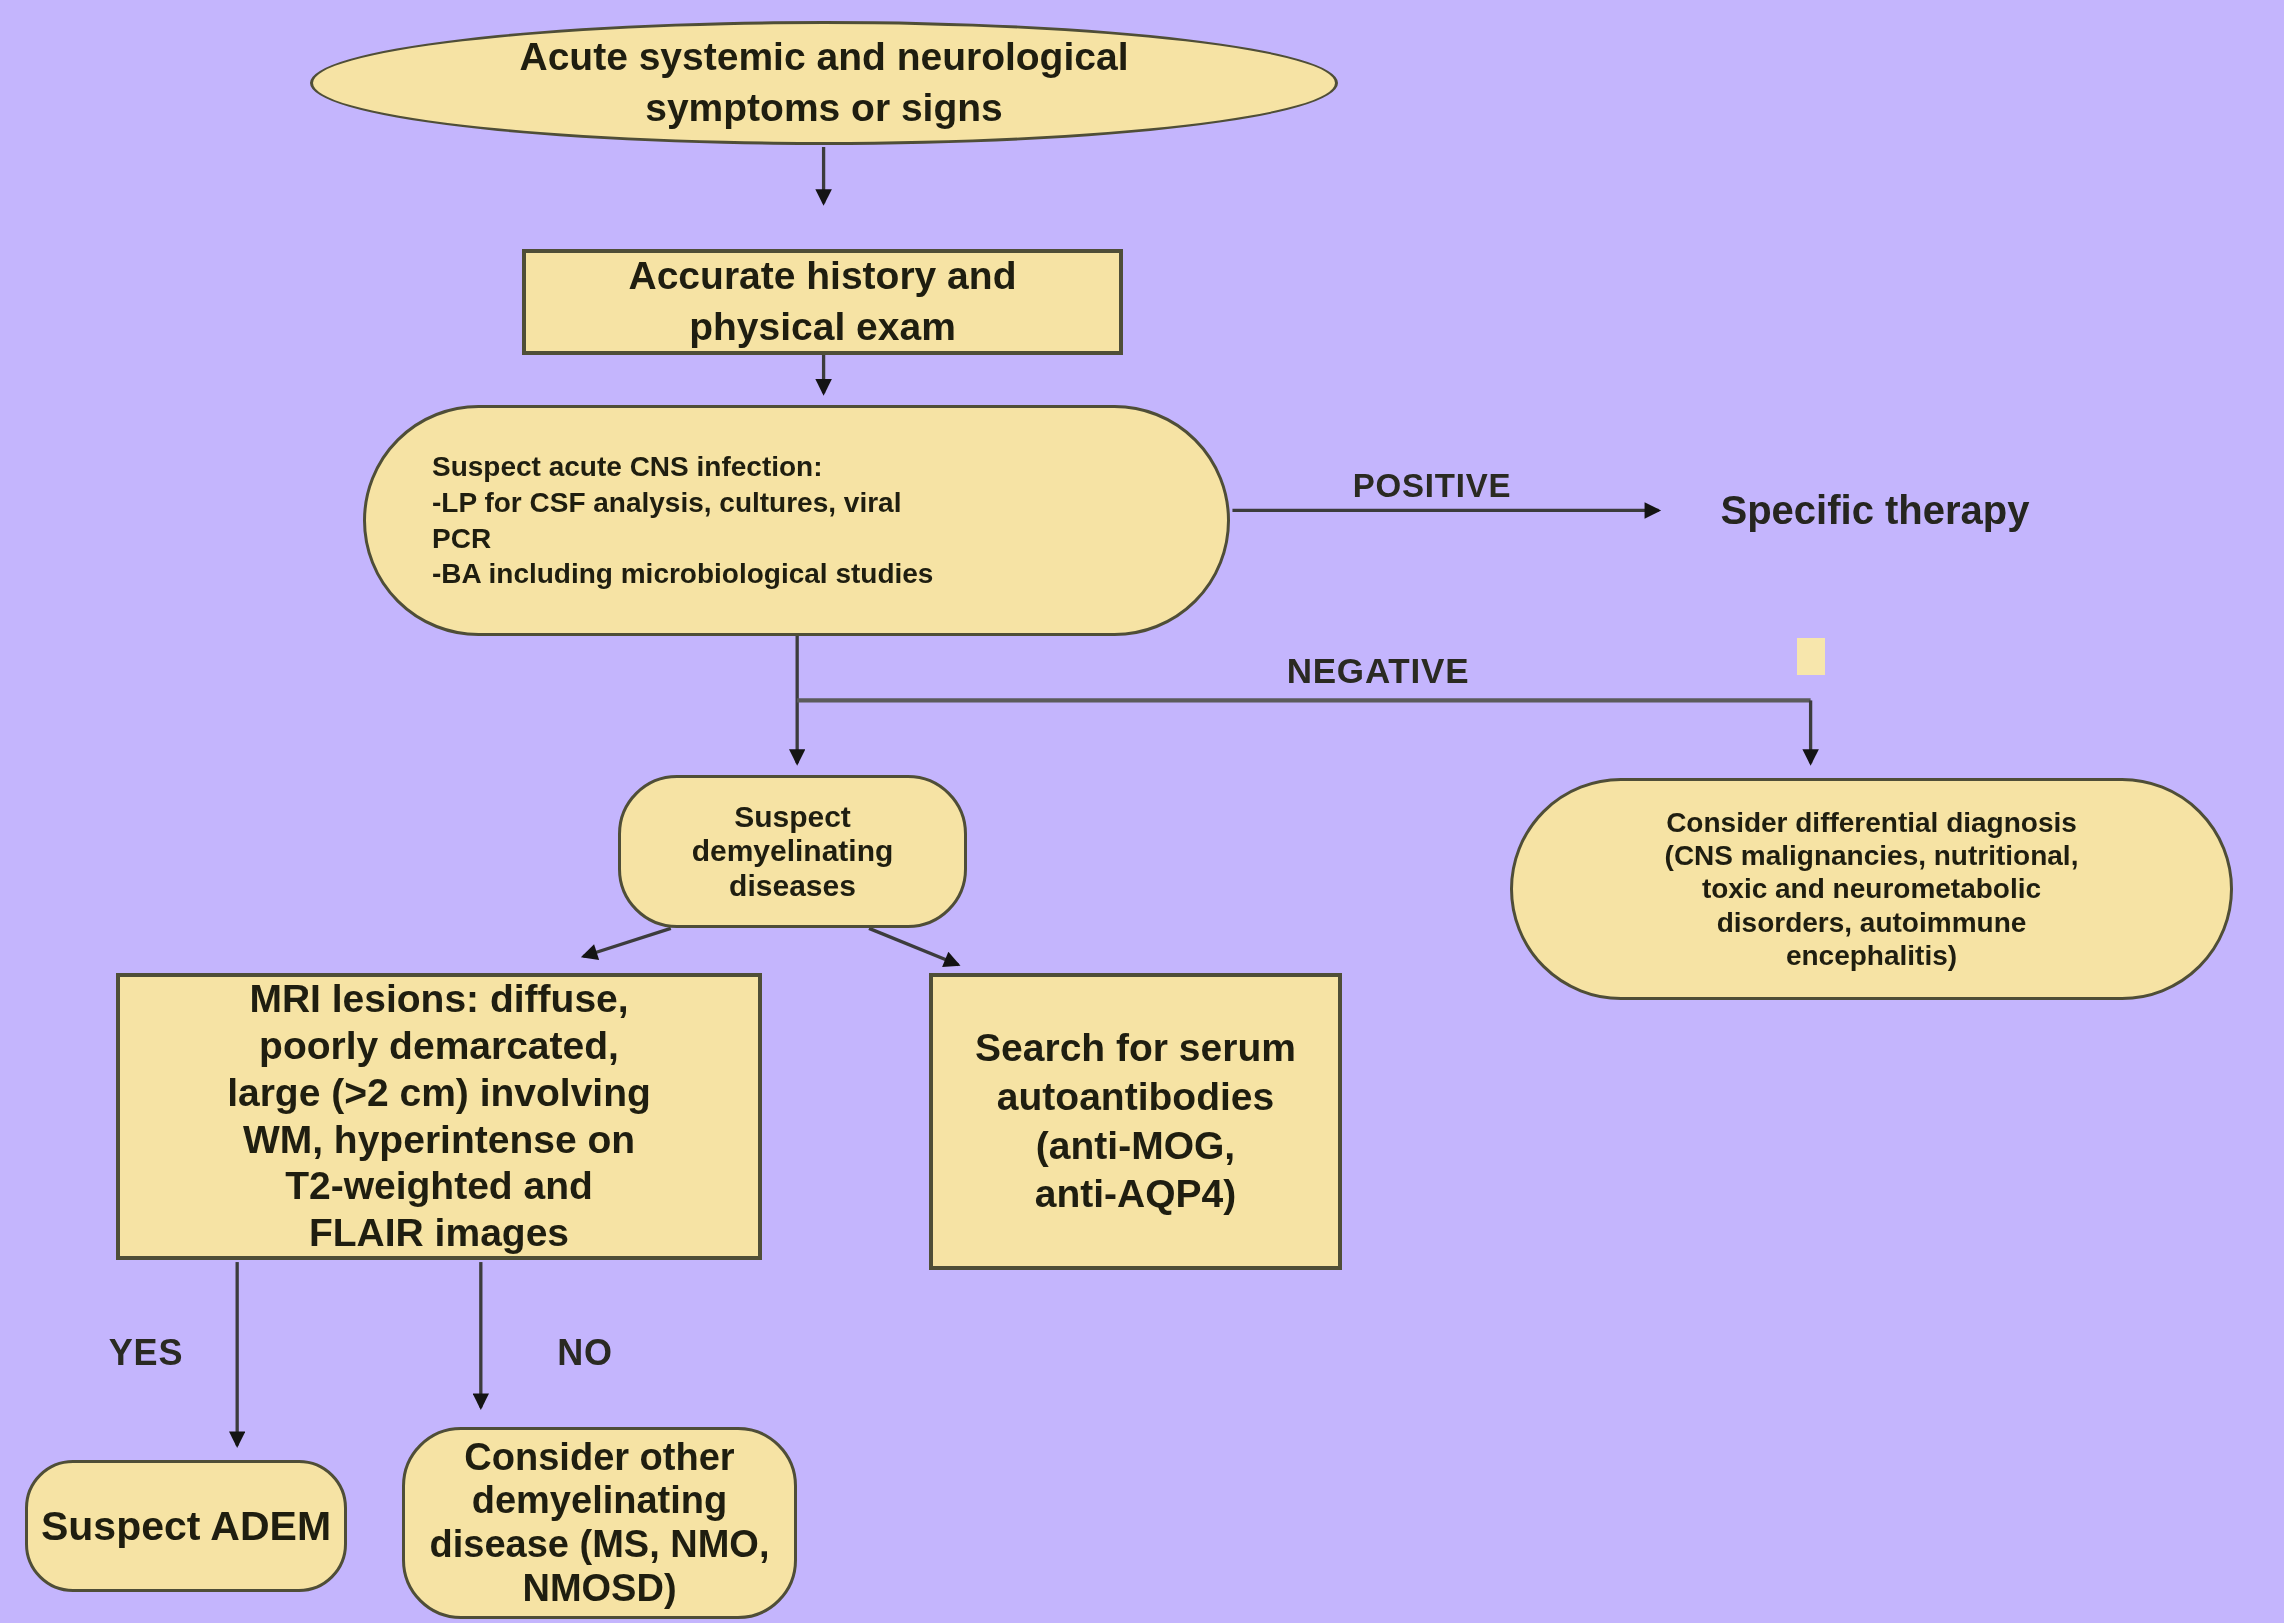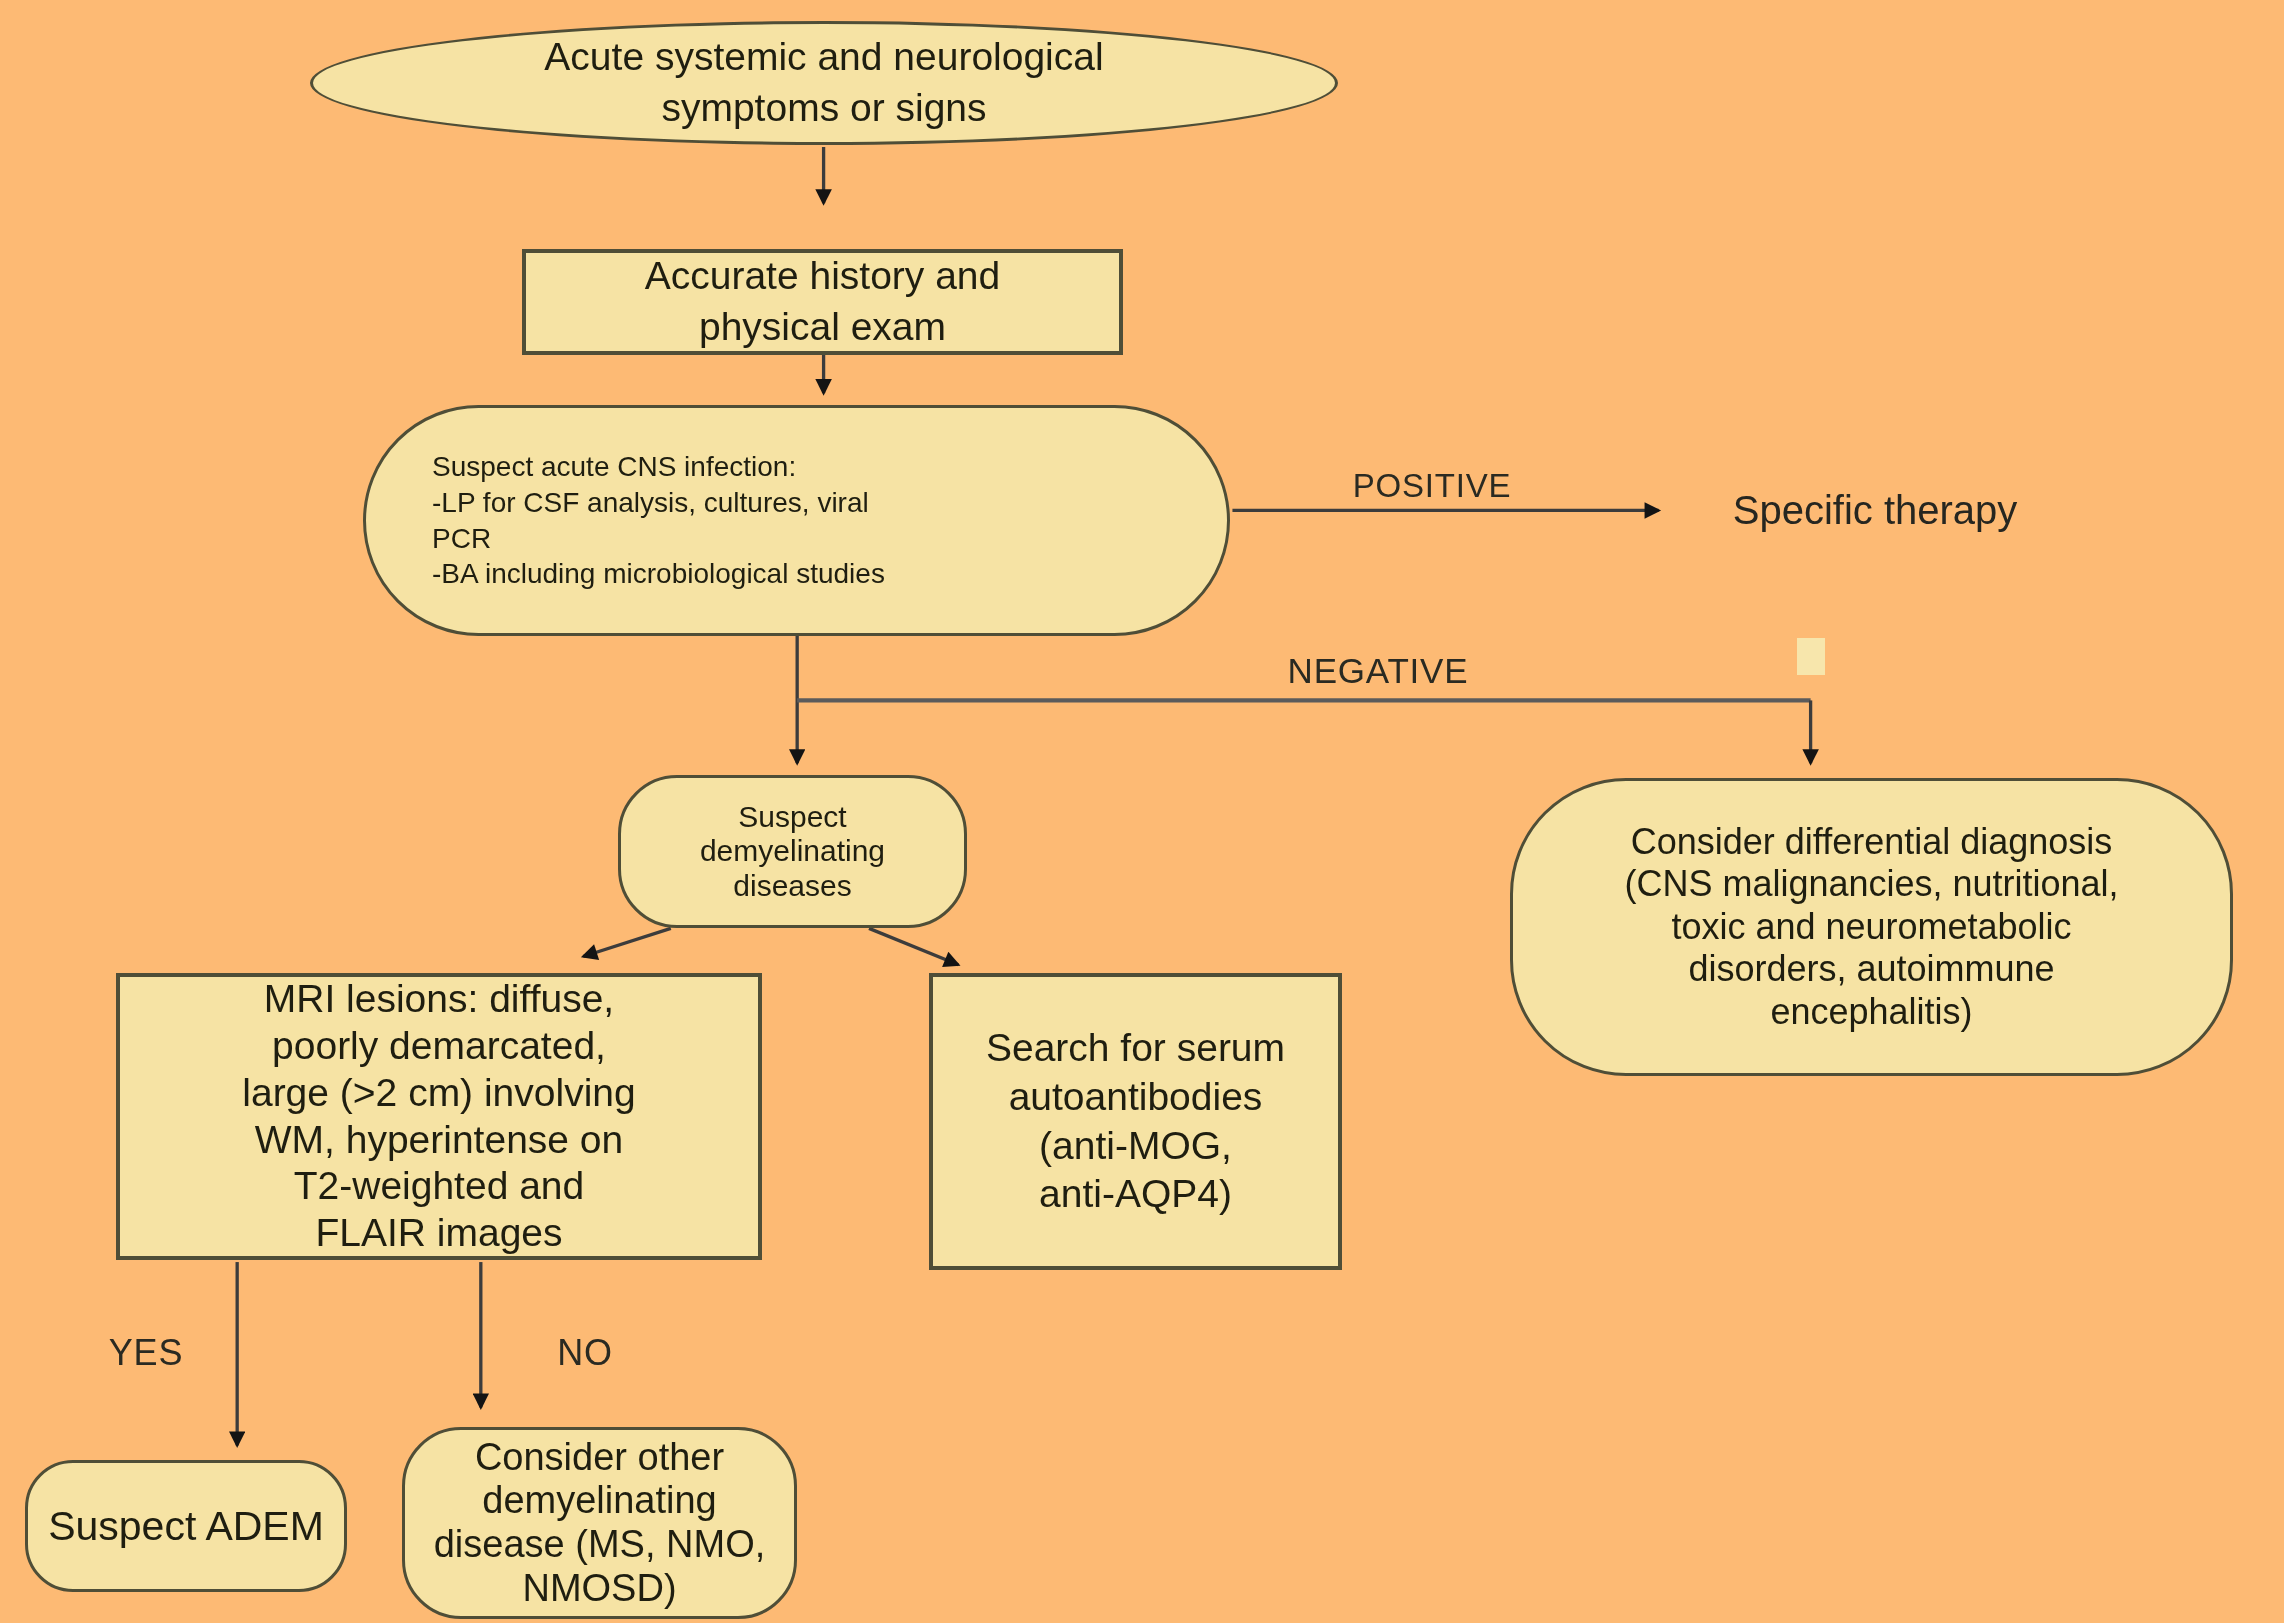--- a/index.html
+++ b/index.html
@@ -6,23 +6,23 @@
     --node-fill:#f6e3a4;
     --node-border:#4f4e37;
     --text:#1f1e10;
     --line:#3c3c3c;
   }
   html,body{margin:0;padding:0;background:#ffffff;}
   .canvas{
     position:relative;
     width:2284px;
     height:1623px;
-    background:#fdba74;
+    background:#c4b5fd;
     font-family:"Liberation Sans", sans-serif;
-    font-weight:400;
+    font-weight:700;
     color:var(--text);
     overflow:hidden;
   }
   .connectors{
     position:absolute;
     left:0;top:0;
     z-index:1;
   }
   .node{
     position:absolute;
@@ -54,21 +54,21 @@
     color:#2a2a22;
     text-align:right;
   }
 
   
   #n-start{left:310px;top:20.7px;width:1028px;height:124px;border-radius:50%;font-size:39px;line-height:1.3;}
   #n-history{left:522px;top:213px;width:601px;height:106px;font-size:39px;line-height:1.3;margin-top:36px;}
   #n-cns{left:363px;top:405px;width:867px;height:231px;border-radius:117px;font-size:28px;line-height:1.28;
          justify-content:flex-start;text-align:left;padding-left:66px;}
   #n-demyelinating{left:618px;top:775px;width:349px;height:153px;border-radius:59px;font-size:30px;line-height:1.15;}
-  #n-differential{left:1510px;top:778px;width:723px;height:298px;border-radius:116px;font-size:36px;line-height:1.18;}
+  #n-differential{left:1510px;top:778px;width:723px;height:222px;border-radius:116px;font-size:28px;line-height:1.18;}
   #n-mri{left:116px;top:973px;width:646px;height:287px;font-size:39px;line-height:1.2;}
   #n-serum{left:929px;top:973px;width:413px;height:297px;font-size:39px;line-height:1.25;}
   #n-adem{left:25px;top:1460px;width:322px;height:132px;border-radius:48px;font-size:41px;}
   #n-other{left:402px;top:1427px;width:395px;height:192px;border-radius:59px;font-size:38px;line-height:1.15;}
 
   #lbl-positive{left:1432px;top:486px;font-size:33px;}
   #lbl-negative{left:1378px;top:671px;font-size:35px;}
   #lbl-yes{left:146px;top:1353px;font-size:36px;}
   #lbl-no{left:585px;top:1353px;font-size:36px;}
   #txt-specific{left:1875px;top:510px;font-size:40px;color:#262620;}

